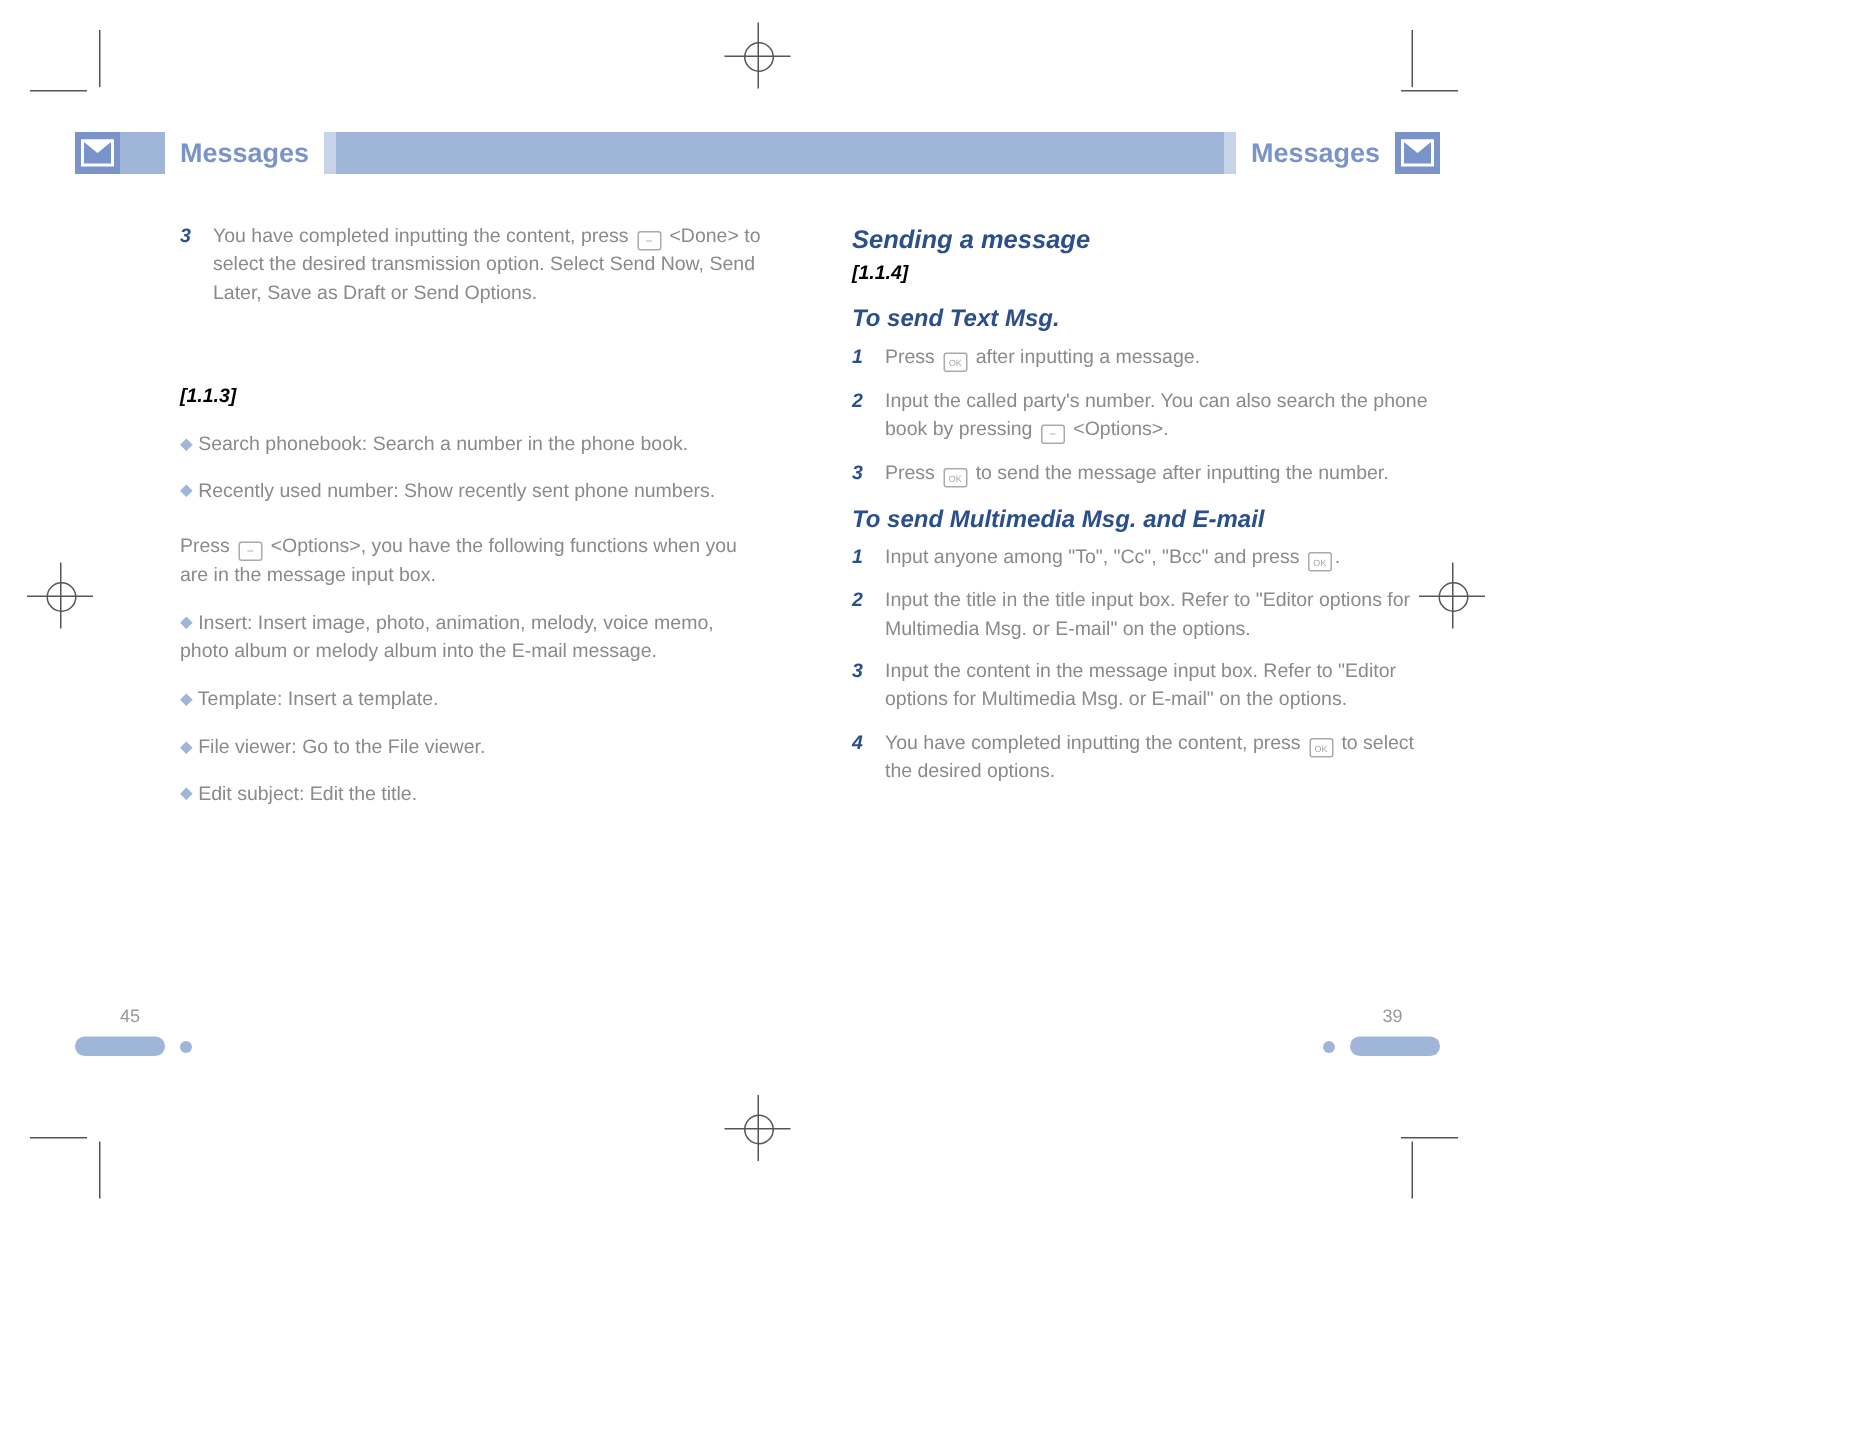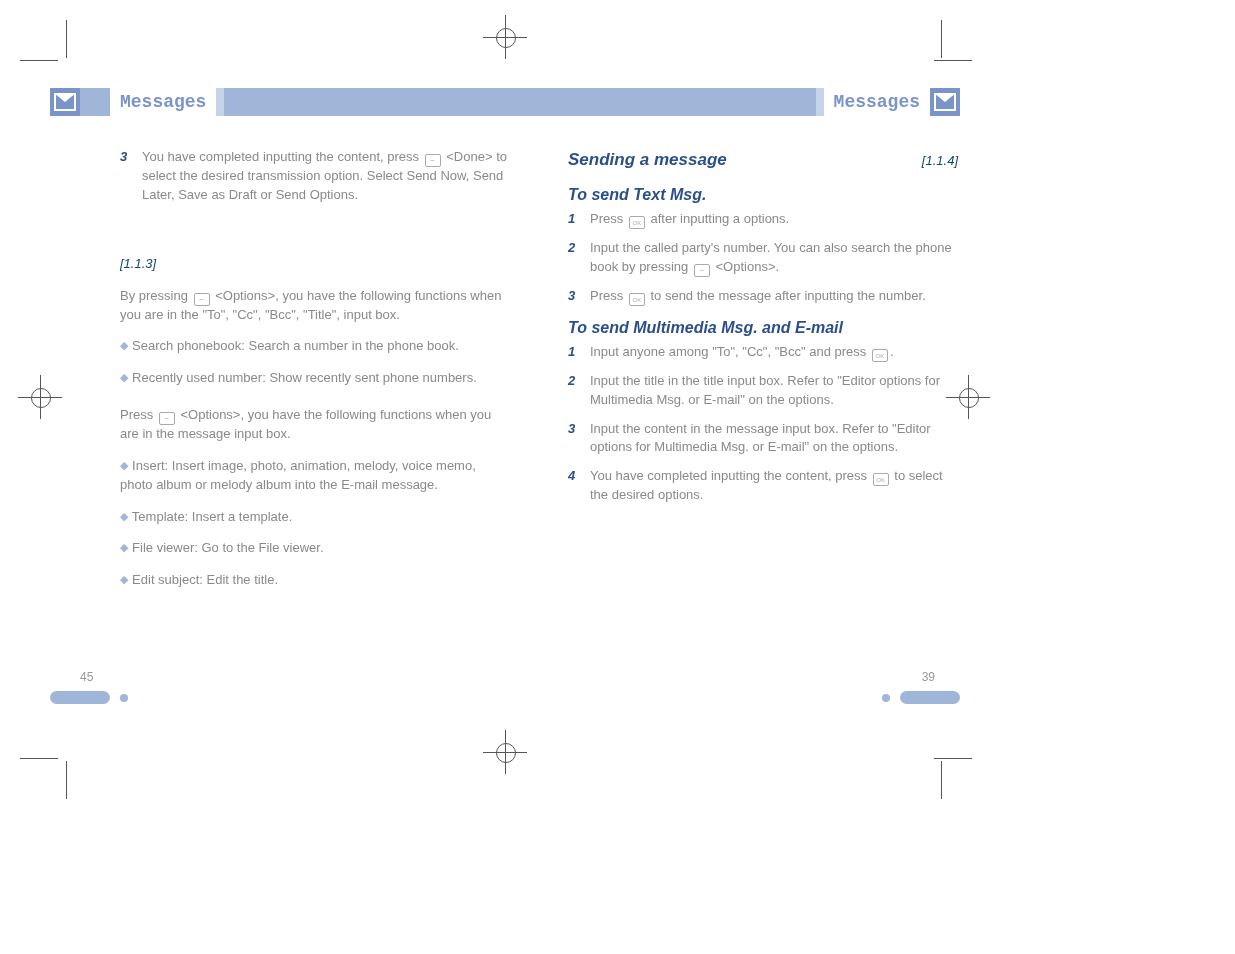--- a/index.html
+++ b/index.html
@@ -25,39 +25,39 @@
   .reg .circ{position:absolute;left:50%;top:50%;width:18px;height:18px;margin:-9px 0 0 -9px;border:1px solid #555;border-radius:50%;}
   .reg.top{left:483px;top:15px;}
   .reg.bot{left:483px;bottom:180px;}
   .reg.left{left:18px;top:375px;}
   .reg.right{right:245px;top:375px;}
 
   
   .hdr-left,.hdr-right{position:absolute;top:88px;height:28px;display:flex;align-items:center;}
   .hdr-left{left:50px;background:#9fb6d9;width:460px;}
   .hdr-right{left:510px;width:450px;background:#9fb6d9;justify-content:flex-end;}
-  .hdr-chip{background:#fff;padding:0 10px;font-weight:bold;font-size:18px;color:#7a94c9;display:flex;align-items:center;height:28px;gap:6px;font-family:Liberation Mono, monospace;}
+  .hdr-chip{background:#fff;padding:0 10px;font-weight:bold;font-size:18px;color:#7a94c9;display:flex;align-items:center;height:28px;gap:6px;}
   .hdr-left .hdr-chip{border-right:8px solid #c7d3e9;margin-left:30px;}
   .hdr-right .hdr-chip{border-left:8px solid #c7d3e9;}
   .env{width:18px;height:14px;border:2px solid #7a94c9;position:relative;display:inline-block;}
   .env:after{content:"";position:absolute;left:-2px;top:-2px;width:0;height:0;border-left:11px solid transparent;border-right:11px solid transparent;border-top:9px solid #7a94c9;}
   .accent-box{width:30px;height:28px;background:#7a94c9;display:flex;align-items:center;justify-content:center;}
   .accent-box .env{border-color:#fff;}
   .accent-box .env:after{border-top-color:#fff;}
 
   
   .col{position:absolute;width:390px;font-size:13px;color:#8a8a8a;line-height:1.45;}
   .col-left{left:120px;top:148px;}
   .col-right{left:568px;top:148px;}
   .step{display:flex;gap:10px;margin-bottom:10px;}
   .step .n{font-weight:bold;font-style:italic;color:#2b4f8a;min-width:12px;}
   .step .t{flex:1;}
   .subhead{color:#2b4f8a;font-weight:bold;font-style:italic;font-size:16px;margin-top:6px;margin-bottom:4px;}
-  .secref{color:#0c4a6e;font-weight:normal;font-style:italic;font-size:13px;float:right;}
-  .sec-row{display:flex;justify-content:space-between;align-items:baseline;margin-top:50px;margin-bottom:10px;}
+  .secref{color:#000000;font-weight:bold;font-style:italic;font-size:13px;float:right;}
+  .sec-row{display:flex;justify-content:space-between;align-items:baseline;margin-top:50px;margin-bottom:10px;flex-direction:column;}
   .sec-row.first-r{margin-top:0;}
   .sec-row .title{color:#2b4f8a;font-weight:bold;font-style:italic;font-size:17px;}
   .bullet{color:#9fb6d9;font-size:11px;vertical-align:1px;}
   .inline-icon{display:inline-block;width:14px;height:11px;border:1px solid #aaa;border-radius:2px;position:relative;vertical-align:-2px;margin:0 2px;font-size:8px;color:#aaa;text-align:center;line-height:11px;}
   .inline-icon.ok:after{content:"OK";font-size:6px;}
   .inline-icon.soft:after{content:"−";}
 
   
   .pill{position:absolute;width:60px;height:13px;border-radius:7px;background:#9fb6d9;}
   .dot{position:absolute;width:8px;height:8px;border-radius:4px;background:#9fb6d9;}
@@ -124,25 +124,20 @@
         <span>You have completed inputting the content, press </span>
         <span class="inline-icon soft"></span>
         <span> &lt;Done&gt; to select the desired transmission option. Select Send Now, Send Later, Save as Draft or Send Options.</span>
       </div>
     </div>
 
     <div class="sec-row">
       <span class="secref">[1.1.3]</span>
     </div>
 
-    <p>
-      <span>By pressing </span>
-      <span class="inline-icon soft"></span>
-      <span> &lt;Options&gt;, you have the following functions when you are in the "To", "Cc", "Bcc", "Title", input box.</span>
-    </p>
     <p><span class="bullet">◆</span> <span>Search phonebook: Search a number in the phone book.</span></p>
     <p><span class="bullet">◆</span> <span>Recently used number: Show recently sent phone numbers.</span></p>
 
     <p style="margin-top:18px;">
       <span>Press </span>
       <span class="inline-icon soft"></span>
       <span> &lt;Options&gt;, you have the following functions when you are in the message input box.</span>
     </p>
     <p><span class="bullet">◆</span> <span>Insert: Insert image, photo, animation, melody, voice memo, photo album or melody album into the E-mail message.</span></p>
     <p><span class="bullet">◆</span> <span>Template: Insert a template.</span></p>
@@ -152,21 +147,21 @@
 
   <div class="col col-right">
     <div class="sec-row first-r">
       <span class="title">Sending a message</span>
       <span class="secref">[1.1.4]</span>
     </div>
 
     <div class="subhead">To send Text Msg.</div>
     <div class="step">
       <div class="n">1</div>
-      <div class="t"><span>Press </span><span class="inline-icon ok"></span><span> after inputting a options.</span></div>
+      <div class="t"><span>Press </span><span class="inline-icon ok"></span><span> after inputting a message.</span></div>
     </div>
     <div class="step">
       <div class="n">2</div>
       <div class="t"><span>Input the called party's number. You can also search the phone book by pressing </span><span class="inline-icon soft"></span><span> &lt;Options&gt;.</span></div>
     </div>
     <div class="step">
       <div class="n">3</div>
       <div class="t"><span>Press </span><span class="inline-icon ok"></span><span> to send the message after inputting the number.</span></div>
     </div>
 

